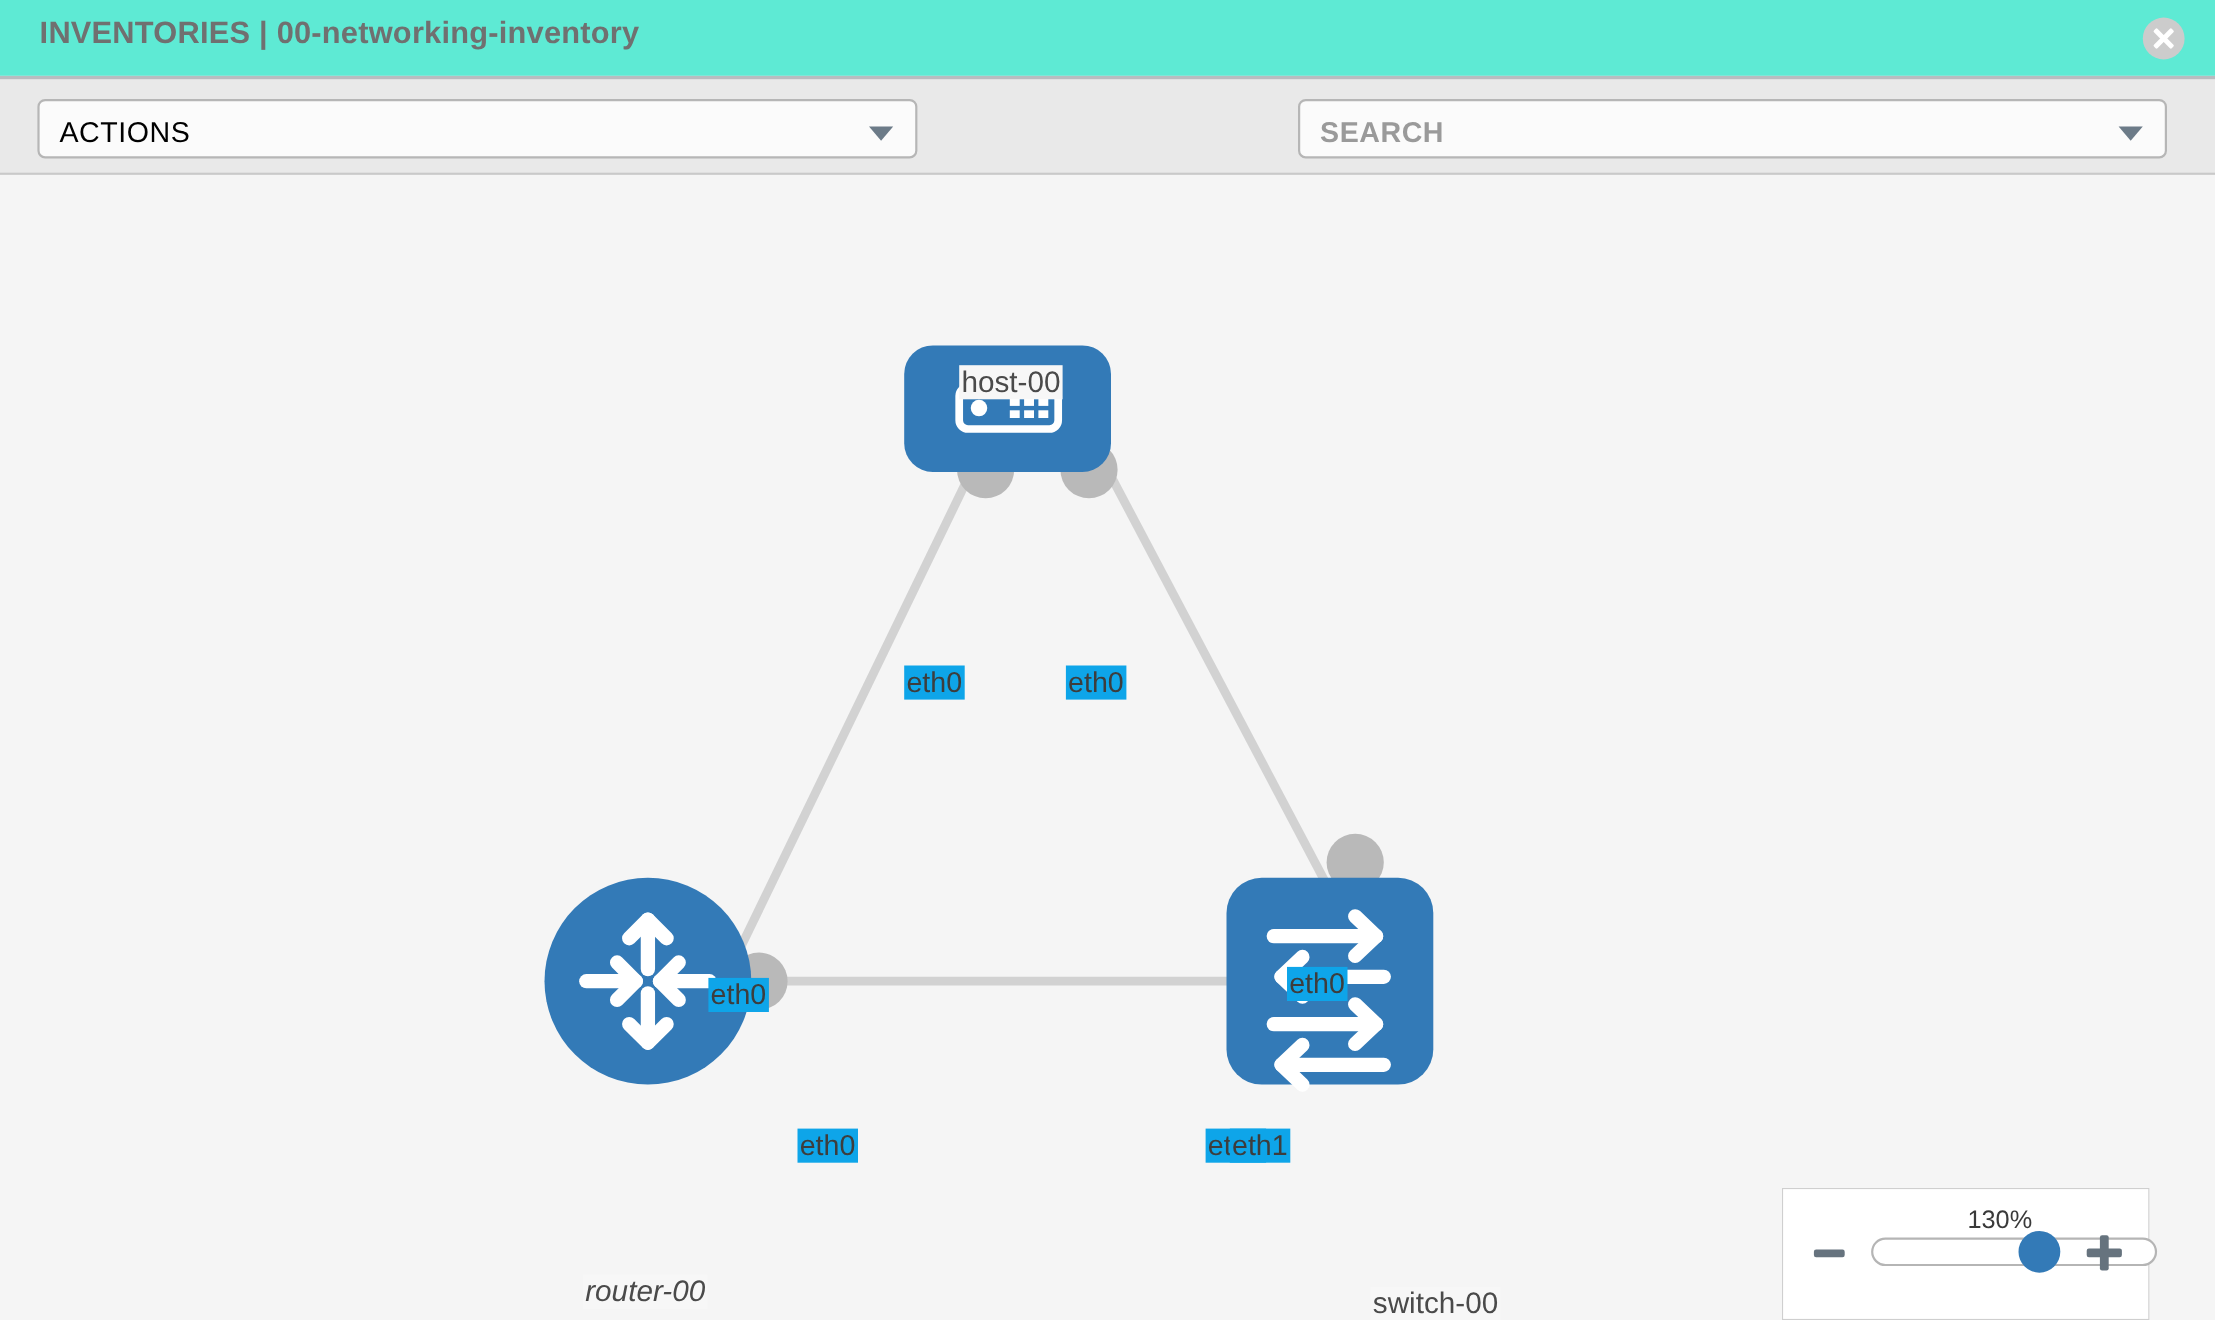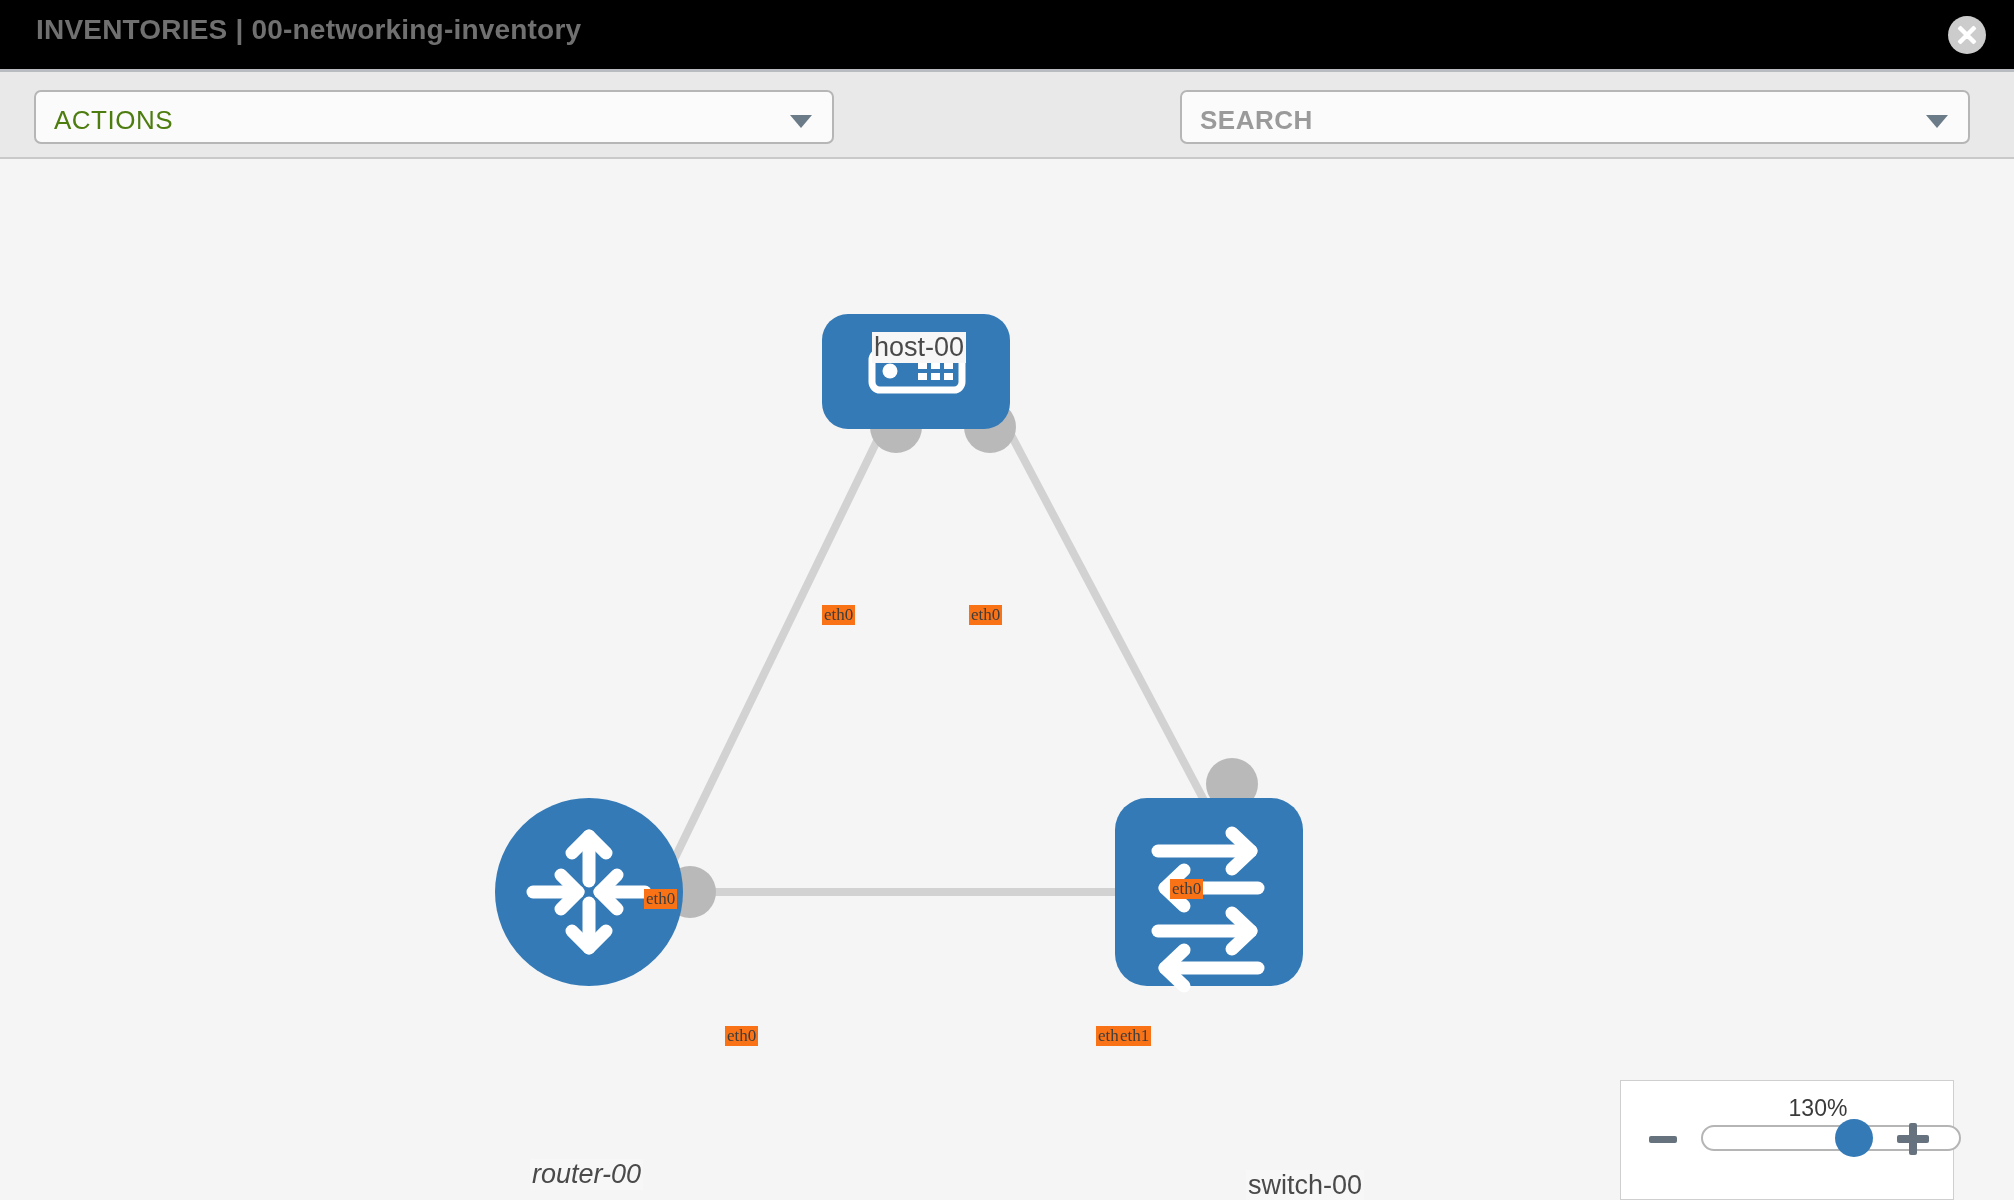--- a/index.html
+++ b/index.html
@@ -7,21 +7,21 @@
     width: 2014px; height: 1200px;
     font-family: "Liberation Sans", sans-serif;
     background: #ffffff;
     overflow: hidden;
   }
   #app { position: relative; width: 2014px; height: 1200px; }
 
   
   .header {
     position: absolute; left: 0; top: 0; width: 2014px; height: 69px;
-    background: #000000;
+    background: #5eead4;
     padding-left: 46px;
   }
   .header-title {
     position: absolute; left: 36px; top: 14px;
     font-size: 28px; font-weight: bold; color: #707070;
     letter-spacing: 0.2px; white-space: nowrap;
   }
   .close-btn {
     position: absolute; right: 28px; top: 16px;
     width: 38px; height: 38px; border-radius: 50%;
@@ -39,21 +39,21 @@
   .actions-select {
     position: absolute; left: 34px; top: 18px;
     width: 800px; height: 54px;
     background: #fbfbfb;
     border: 2px solid #b6b6b6;
     border-radius: 7px;
     cursor: pointer;
   }
   .actions-label {
     position: absolute; left: 18px; top: 13px;
-    font-size: 26px; color: #4d7c0f; letter-spacing: 0.5px;
+    font-size: 26px; color: #000000; letter-spacing: 0.5px;
   }
   .caret {
     position: absolute; right: 20px; top: 23px;
     width: 0; height: 0;
     border-left: 11px solid transparent;
     border-right: 11px solid transparent;
     border-top: 13px solid #6c7b88;
   }
   .tool-icon {
     position: absolute; top: 90px; width: 44px; height: 44px; cursor: pointer;
@@ -87,25 +87,24 @@
   
   .node-label {
     position: absolute;
     font-size: 27px; color: #4a4a4a;
     background: #f7f7f7;
     white-space: nowrap;
     padding: 0 2px;
   }
   .edge-label {
     position: absolute;
-    font-size: 17px; color: #3d3d3d;
-    background: #f97316;
+    font-size: 26px; color: #3d3d3d;
+    background: #0ea5e9;
     white-space: nowrap;
     padding: 0 2px;
-    font-family: Liberation Serif, serif;
   }
 
   
   .zoom-panel {
     position: absolute; left: 1620px; top: 1080px;
     width: 334px; height: 120px;
     background: #ffffff;
     border: 1px solid #cfcfcf;
   }
   .zoom-value {

